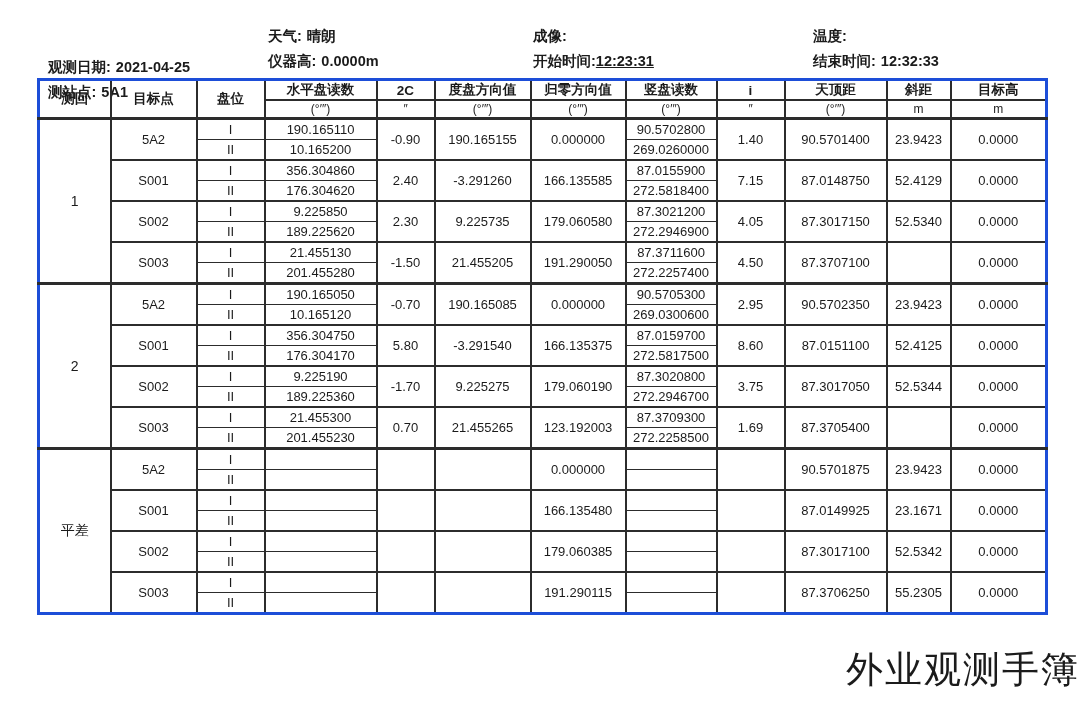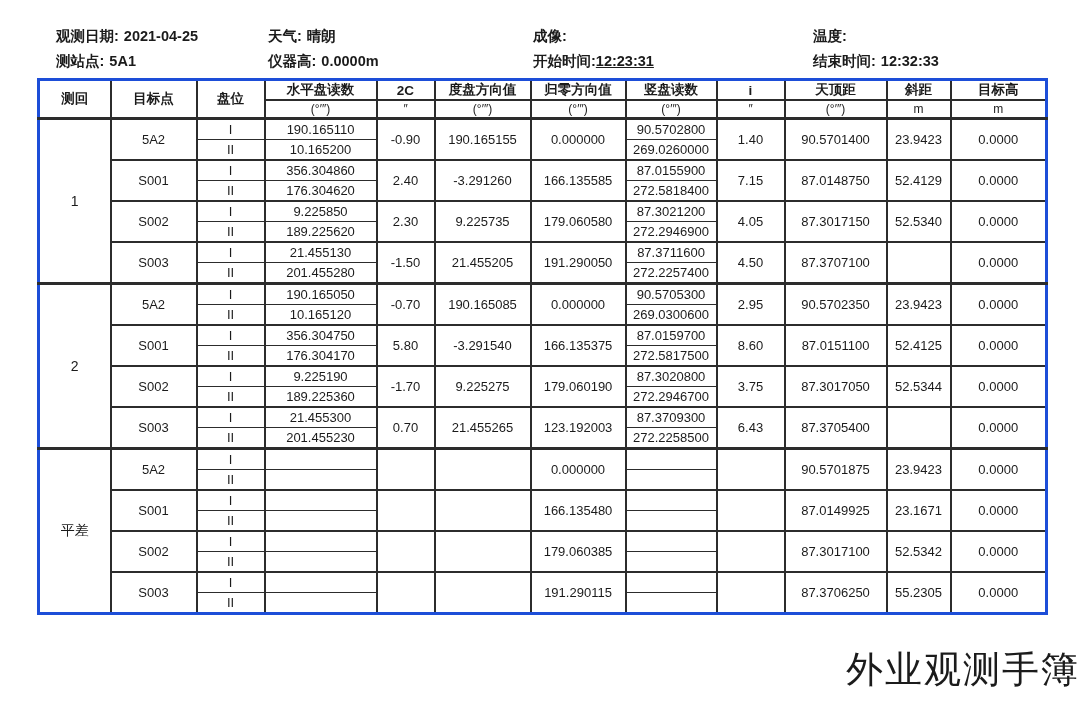--- a/index.html
+++ b/index.html
@@ -8,21 +8,21 @@
     font-family:"Liberation Sans", sans-serif; color:#1b1b1b;
     overflow:hidden;
   }
   .page { position:relative; width:1080px; height:711px; background:#ffffff; }
 
   
   .info { position:absolute; top:24px; left:40px; height:52px; font-size:14.5px; font-weight:600; }
   .info-col { position:absolute; top:0; }
   .info-col .line { height:25px; line-height:25px; white-space:nowrap; }
   .info-col .line .val { margin-left:5px; font-weight:600; }
-  .col-a { left:16px; }
+  .col-a { left:8px;margin-top:31px; }
   .col-b { left:228px; }
   .col-c { left:493px; }
   .col-d { left:773px; }
 
   
   .obs-table {
     position:absolute; top:78px; left:37px;
     border-collapse:collapse; table-layout:fixed;
     border:3px solid #1d4ed8;
   }
@@ -241,21 +241,21 @@
           <td class="sub-b">272.2946700</td>
         </tr>
         <tr>
           <td rowspan="2">S003</td>
           <td class="sub-a ">I</td>
           <td class="sub-a ">21.455300</td>
           <td rowspan="2">0.70</td>
           <td rowspan="2">21.455265</td>
           <td rowspan="2">123.192003</td>
           <td class="sub-a ">87.3709300</td>
-          <td rowspan="2">6.43</td>
+          <td rowspan="2">1.69</td>
           <td rowspan="2">87.3705400</td>
           <td rowspan="2"></td>
           <td rowspan="2">0.0000</td>
         </tr>
         <tr>
           <td class="sub-b">II</td>
           <td class="sub-b">201.455230</td>
           <td class="sub-b">272.2258500</td>
         </tr>
         <tr>

